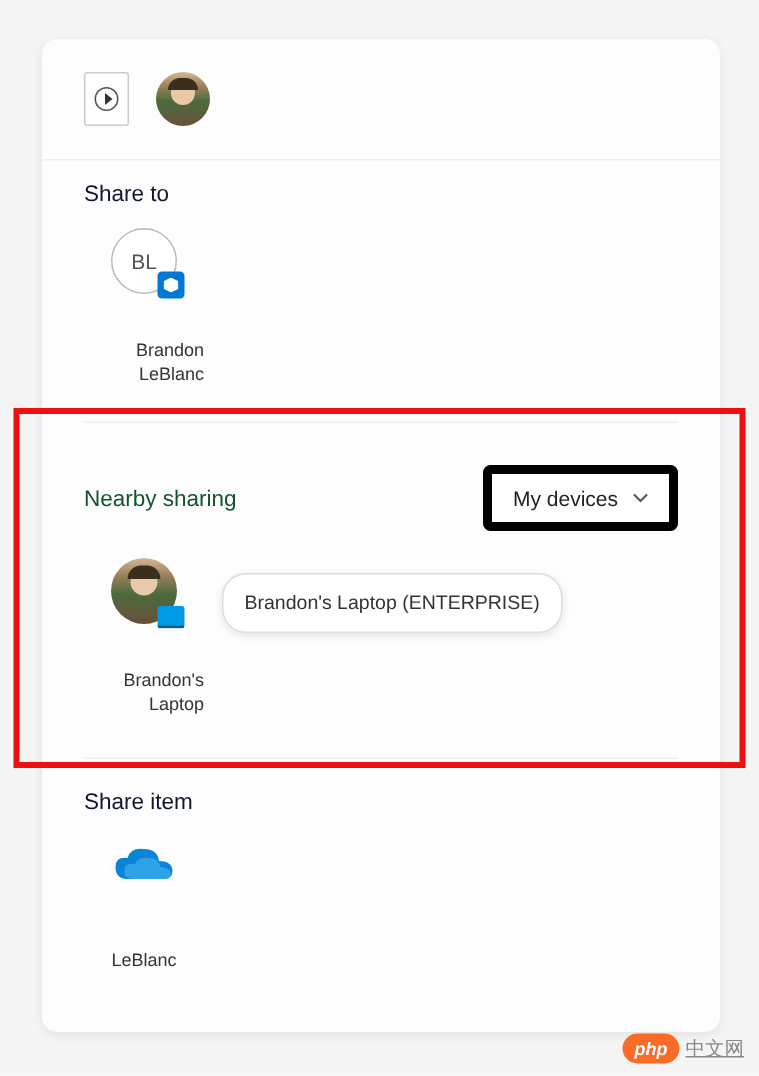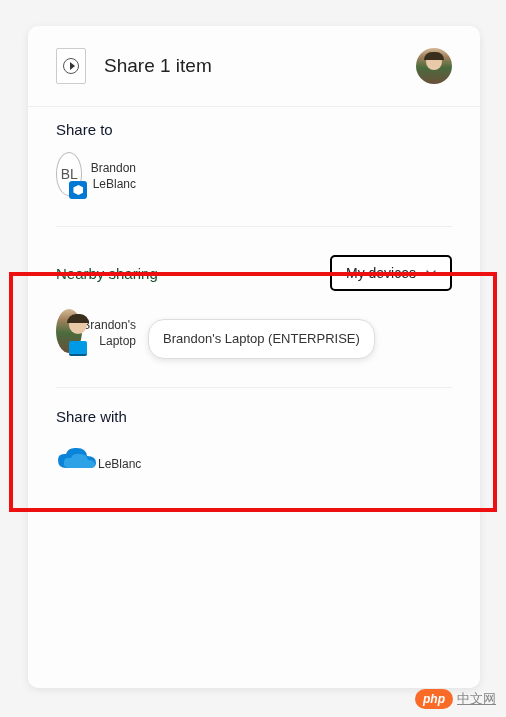--- a/index.html
+++ b/index.html
@@ -92,24 +92,25 @@
       color: #0f172a;
       margin-bottom: 14px;
     }
     .contacts, .apps {
       display: flex;
       gap: 24px;
       padding-bottom: 16px;
     }
     .contact, .device, .app {
       display: flex;
-      flex-direction: row;
+      flex-direction: column;
       align-items: center;
       width: 80px;
       cursor: pointer;
+      gap: 24px;
     }
     .contact-avatar {
       width: 44px;
       height: 44px;
       border-radius: 50%;
       border: 1px solid #bbb;
       background: #fff;
       display: flex;
       align-items: center;
       justify-content: center;
@@ -150,21 +151,21 @@
       display: flex;
       align-items: center;
       justify-content: space-between;
       padding: 28px 28px 18px 28px;
     }
     .nearby-label {
       font-size: 15px;
       color: #14532d;
     }
     .dropdown {
-      border: 2px solid #000000;
+      border: 6px solid #000000;
       border-radius: 5px;
       padding: 8px 14px;
       font-size: 14px;
       color: #222;
       background: #fff;
       display: flex;
       align-items: center;
       gap: 10px;
       cursor: pointer;
     }
@@ -283,21 +284,20 @@
 <body>
 
 <div class="share-panel">
 
   <div class="header">
     <div class="file-icon">
       <div class="play">
           <div class="tri"></div>
         </div>
     </div>
-    <div class="title">Share 1 item</div>
     <div class="avatar"></div>
   </div>
 
   <div class="section">
     <div class="section-label">Share to</div>
     <div class="contacts">
       <div class="contact">
         <div class="contact-avatar">
           <span>BL</span>
           <div class="outlook-badge">
@@ -329,21 +329,21 @@
         <div class="device-badge"></div>
       </div>
       <div class="name">Brandon's Laptop</div>
     </div>
     <div class="tooltip">Brandon's Laptop (ENTERPRISE)</div>
   </div>
 
   <div class="divider"></div>
 
   <div class="share-with">
-    <div class="section-label">Share with</div>
+    <div class="section-label">Share item</div>
     <div class="apps">
       <div class="app">
         <div class="app-icon onedrive-icon">
           <svg width="42" height="28" viewBox="0 0 42 28">
             <path d="M10 22 Q2 22 2 14 Q2 7 10 8 Q12 1 21 2 Q30 2 31 10 Q40 10 40 17 Q40 22 33 22 Z" fill="#0a84d8"></path>
             <path d="M14 22 Q7 22 8 16 Q8 11 15 12 Q17 7 24 8 Q31 8 32 14 Q39 14 39 19 Q39 22 34 22 Z" fill="#2ea2e6"></path>
           </svg>
         </div>
         <div class="name">LeBlanc</div>
       </div>

